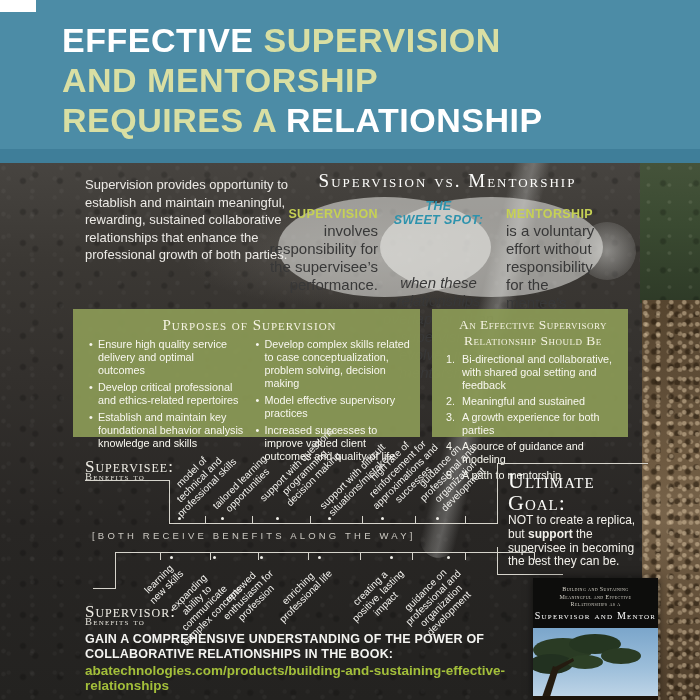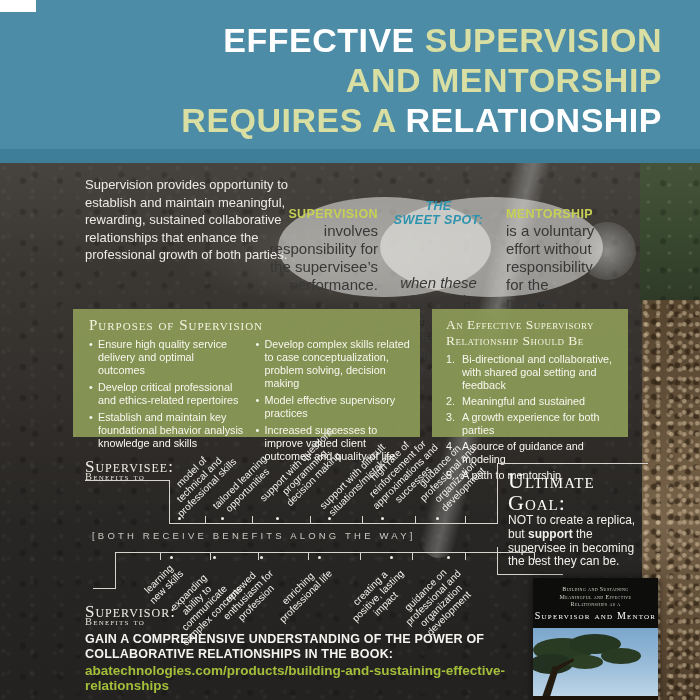--- a/index.html
+++ b/index.html
@@ -35,21 +35,21 @@
     background-image:
       radial-gradient(circle at 25% 20%,rgba(222,200,166,.5) 1.5px,transparent 3px),
       radial-gradient(circle at 70% 45%,rgba(40,28,14,.65) 2px,transparent 4px),
       radial-gradient(circle at 45% 75%,rgba(222,200,166,.4) 1.5px,transparent 3px),
       radial-gradient(circle at 85% 85%,rgba(40,28,14,.6) 2px,transparent 4px);
     background-size:13px 11px,17px 15px,11px 9px,19px 17px;}
   
   .header{left:0;top:0;width:700px;height:163px;background:#4c8ca6;}
   .header-strip{left:0;top:149px;width:700px;height:14px;background:#3f7e99;}
   .header-notch{left:0;top:0;width:36px;height:12px;background:#ffffff;}
-  .title{left:62px;top:20px;width:600px;font-weight:bold;font-size:34px;line-height:40px;letter-spacing:.5px;text-align:right;}
+  .title{left:62px;top:20px;width:600px;font-weight:bold;font-size:34px;line-height:40px;letter-spacing:.5px;}
   .t-white{color:#ffffff;} .t-khaki{color:#d9dfa3;}
   
   .intro{left:85px;top:176px;width:204px;color:#eceae6;font-size:13px;line-height:17.5px;font-weight:400;}
   
   .serifcaps{font-family:"Liberation Serif",serif;font-variant:small-caps;}
   .vs-title{left:295px;top:170px;width:305px;text-align:center;color:#fdfdfb;
     font-size:19px;letter-spacing:2px;}
   .ellipse{border-radius:50%;background:rgba(243,243,240,.52);}
   .ell-l{left:278px;top:197px;width:213px;height:100px;}
   .ell-r{left:380px;top:197px;width:223px;height:100px;}
@@ -57,21 +57,21 @@
   .venn-l{left:256px;top:207px;width:122px;text-align:right;}
   .venn-c{left:382px;top:199px;width:113px;text-align:center;}
   .venn-r{left:506px;top:207px;width:106px;text-align:left;}
   .venn-label{font-size:12.5px;font-weight:bold;letter-spacing:.4px;color:#c6d154;margin-bottom:1px;}
   .sweet-label{color:#2e93ad;font-style:italic;white-space:pre-line;line-height:14px;margin-bottom:1px;}
   .venn-c .venn-txt{font-style:italic;margin-top:47px;}
   
   .olive{background:rgba(139,154,86,.93);}
   .box-purposes{left:73px;top:309px;width:347px;height:128px;padding:8px 10px 0 16px;box-sizing:border-box;}
   .box-effective{left:432px;top:309px;width:196px;height:128px;padding:8px 8px 0 14px;box-sizing:border-box;}
-  .box-title{color:#f5f3e2;font-size:15px;line-height:17px;letter-spacing:1px;margin-bottom:4px;}
+  .box-title{color:#f5f3e2;font-size:15px;line-height:17px;letter-spacing:1px;margin-bottom:4px;text-align:center;}
   .box-title-sm{font-size:13.5px;line-height:16px;letter-spacing:.5px;margin-bottom:4px;}
   .cols{display:flex;gap:12px;}
   .cols ul{margin:0;padding:0;list-style:none;width:50%;}
   .cols li{position:relative;color:#f8f7ef;font-size:10.8px;line-height:13px;margin-bottom:4px;padding-left:9px;}
   .cols li::before{content:"\2022";position:absolute;left:0;top:0;}
   ol.numlist{margin:0;padding:0;list-style:none;counter-reset:n;}
   ol.numlist li{position:relative;counter-increment:n;color:#f8f7ef;font-size:10.8px;line-height:12.8px;
     margin-bottom:3.5px;padding-left:16px;}
   ol.numlist li::before{content:counter(n) ".";position:absolute;left:0;top:0;}
   
@@ -122,20 +122,21 @@
   <div class="abs title">
     <div><span class="t-white">EFFECTIVE</span>
          <span class="t-khaki">SUPERVISION</span></div>
     <div class="t-khaki">AND MENTORSHIP</div>
     <div><span class="t-khaki">REQUIRES A</span>
          <span class="t-white">RELATIONSHIP</span></div>
   </div>
 
   <div class="abs intro">Supervision provides opportunity to establish and maintain meaningful, rewarding, sustained collaborative relationships that enhance the professional growth of both parties.</div>
 
+  <div class="abs vs-title serifcaps">Supervision vs. Mentorship</div>
   <div class="abs ellipse ell-l"></div>
   <div class="abs ellipse ell-r"></div>
   <div class="abs venn-l">
     <div class="venn-label">SUPERVISION</div>
     <div class="venn-txt">involves responsibility for the supervisee’s performance.</div>
   </div>
   <div class="abs venn-c">
     <div class="venn-label sweet-label">THE
 SWEET SPOT:</div>
     <div class="venn-txt">when these relationships overlap, or when supervision evolves into mentorship.</div>

